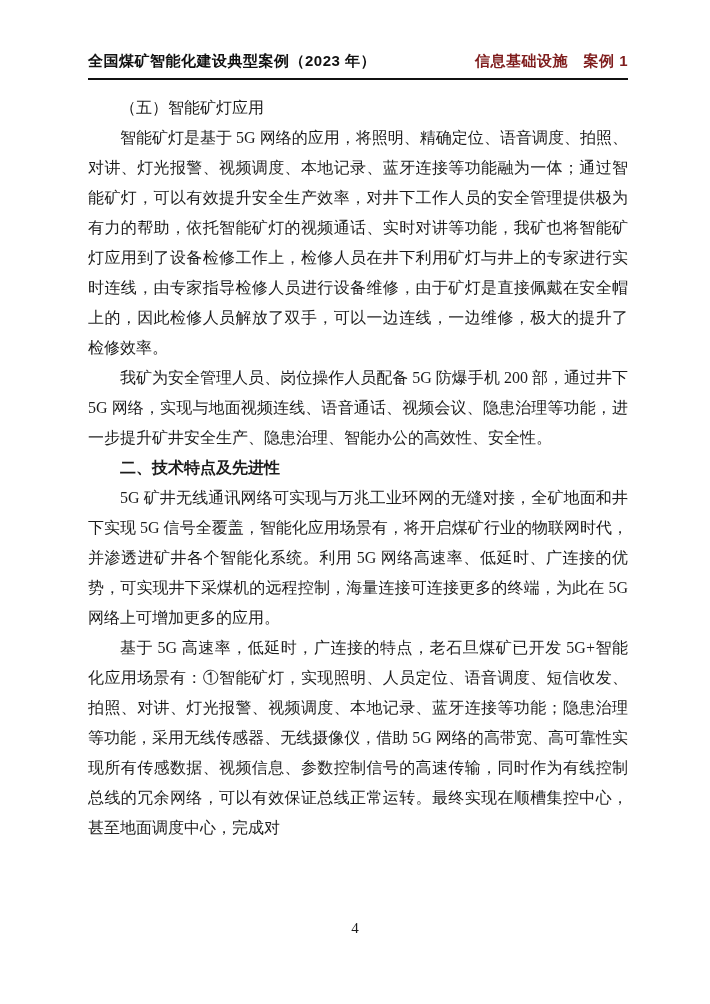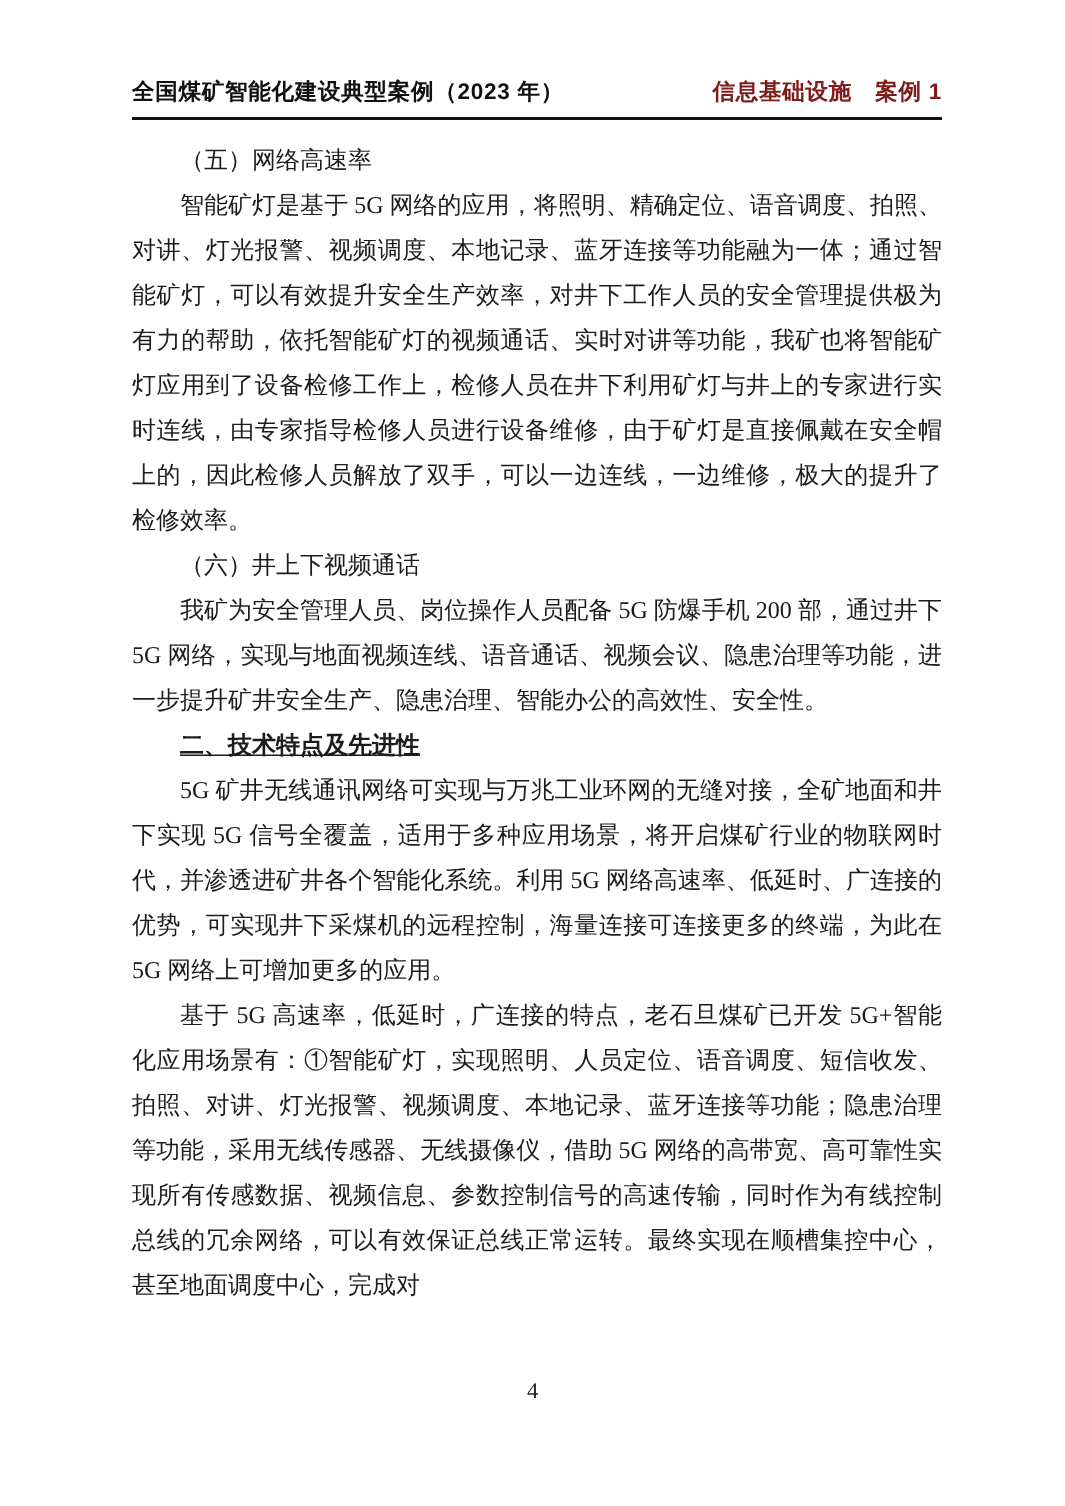--- a/index.html
+++ b/index.html
@@ -40,21 +40,20 @@
     text-align: justify;
   }
   .doc-body p, .doc-body .sub-heading, .doc-body .bold-heading {
     margin: 0;
     text-indent: 2em;
   }
   .doc-body .bold-heading {
     font-weight: bold;
     font-family: "Liberation Sans", "DejaVu Sans", sans-serif;
     text-align: left;
-    text-decoration: underline;
   }
   .page-footer {
     position: absolute;
     left: 0;
     top: 920px;
     width: 710px;
     text-align: center;
     font-size: 15px;
     color: #1c1c1c;
   }
@@ -63,26 +62,25 @@
 <body>
 
 <div class="page">
 
   <div class="doc-header">
     <span class="left-title">全国煤矿智能化建设典型案例（2023 年）</span>
     <span class="right-label">信息基础设施　案例 1</span>
   </div>
 
   <div class="doc-body">
-    <div class="sub-heading">（五）网络高速率</div>
+    <div class="sub-heading">（五）智能矿灯应用</div>
     <p>智能矿灯是基于 5G 网络的应用，将照明、精确定位、语音调度、拍照、对讲、灯光报警、视频调度、本地记录、蓝牙连接等功能融为一体；通过智能矿灯，可以有效提升安全生产效率，对井下工作人员的安全管理提供极为有力的帮助，依托智能矿灯的视频通话、实时对讲等功能，我矿也将智能矿灯应用到了设备检修工作上，检修人员在井下利用矿灯与井上的专家进行实时连线，由专家指导检修人员进行设备维修，由于矿灯是直接佩戴在安全帽上的，因此检修人员解放了双手，可以一边连线，一边维修，极大的提升了检修效率。</p>
-    <div class="sub-heading">（六）井上下视频通话</div>
     <p>我矿为安全管理人员、岗位操作人员配备 5G 防爆手机 200 部，通过井下 5G 网络，实现与地面视频连线、语音通话、视频会议、隐患治理等功能，进一步提升矿井安全生产、隐患治理、智能办公的高效性、安全性。</p>
     <div class="bold-heading">二、技术特点及先进性</div>
-    <p>5G 矿井无线通讯网络可实现与万兆工业环网的无缝对接，全矿地面和井下实现 5G 信号全覆盖，适用于多种应用场景，将开启煤矿行业的物联网时代，并渗透进矿井各个智能化系统。利用 5G 网络高速率、低延时、广连接的优势，可实现井下采煤机的远程控制，海量连接可连接更多的终端，为此在 5G 网络上可增加更多的应用。</p>
+    <p>5G 矿井无线通讯网络可实现与万兆工业环网的无缝对接，全矿地面和井下实现 5G 信号全覆盖，智能化应用场景有，将开启煤矿行业的物联网时代，并渗透进矿井各个智能化系统。利用 5G 网络高速率、低延时、广连接的优势，可实现井下采煤机的远程控制，海量连接可连接更多的终端，为此在 5G 网络上可增加更多的应用。</p>
     <p>基于 5G 高速率，低延时，广连接的特点，老石旦煤矿已开发 5G+智能化应用场景有：①智能矿灯，实现照明、人员定位、语音调度、短信收发、拍照、对讲、灯光报警、视频调度、本地记录、蓝牙连接等功能；隐患治理等功能，采用无线传感器、无线摄像仪，借助 5G 网络的高带宽、高可靠性实现所有传感数据、视频信息、参数控制信号的高速传输，同时作为有线控制总线的冗余网络，可以有效保证总线正常运转。最终实现在顺槽集控中心，甚至地面调度中心，完成对</p>
   </div>
 
   <div class="page-footer">
     <span>4</span>
   </div>
 
 </div>
 
 </body></html>

